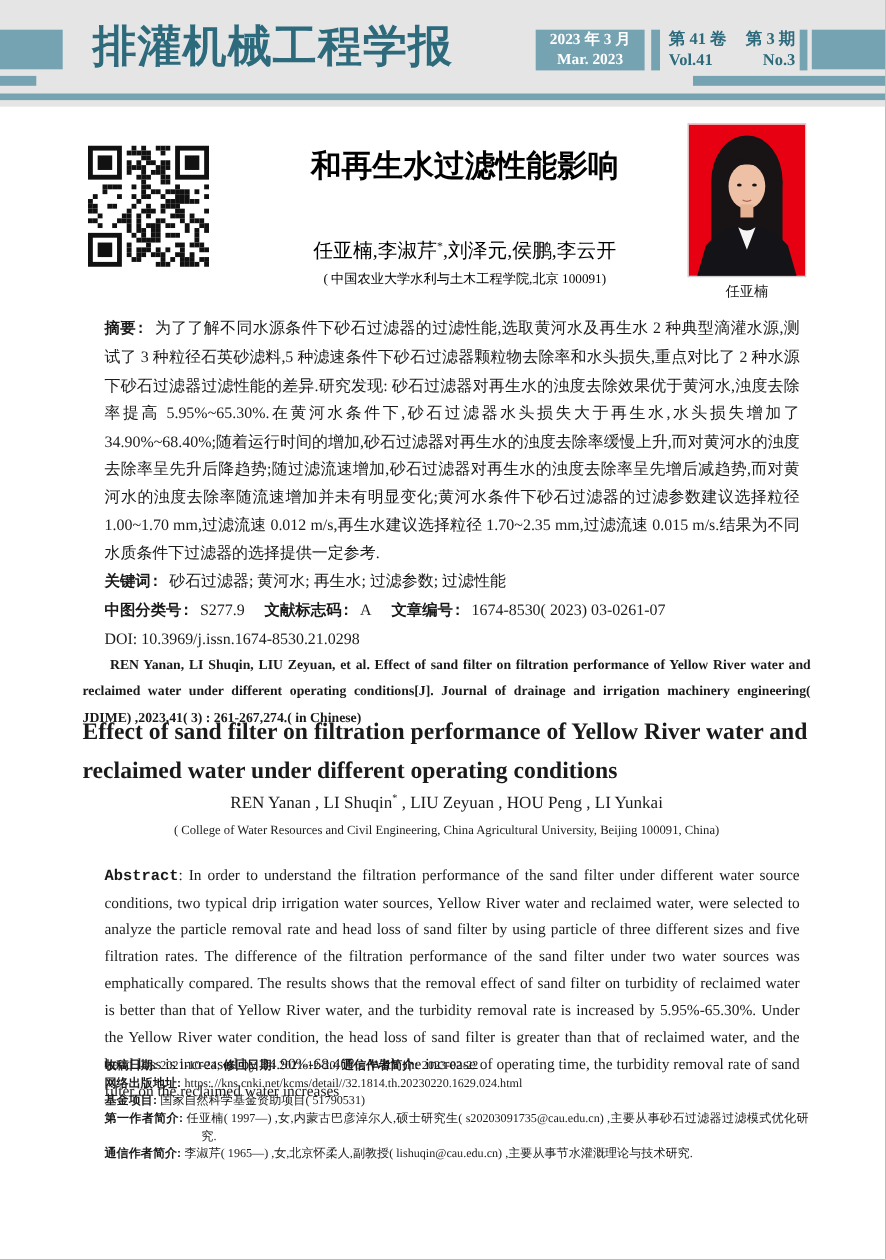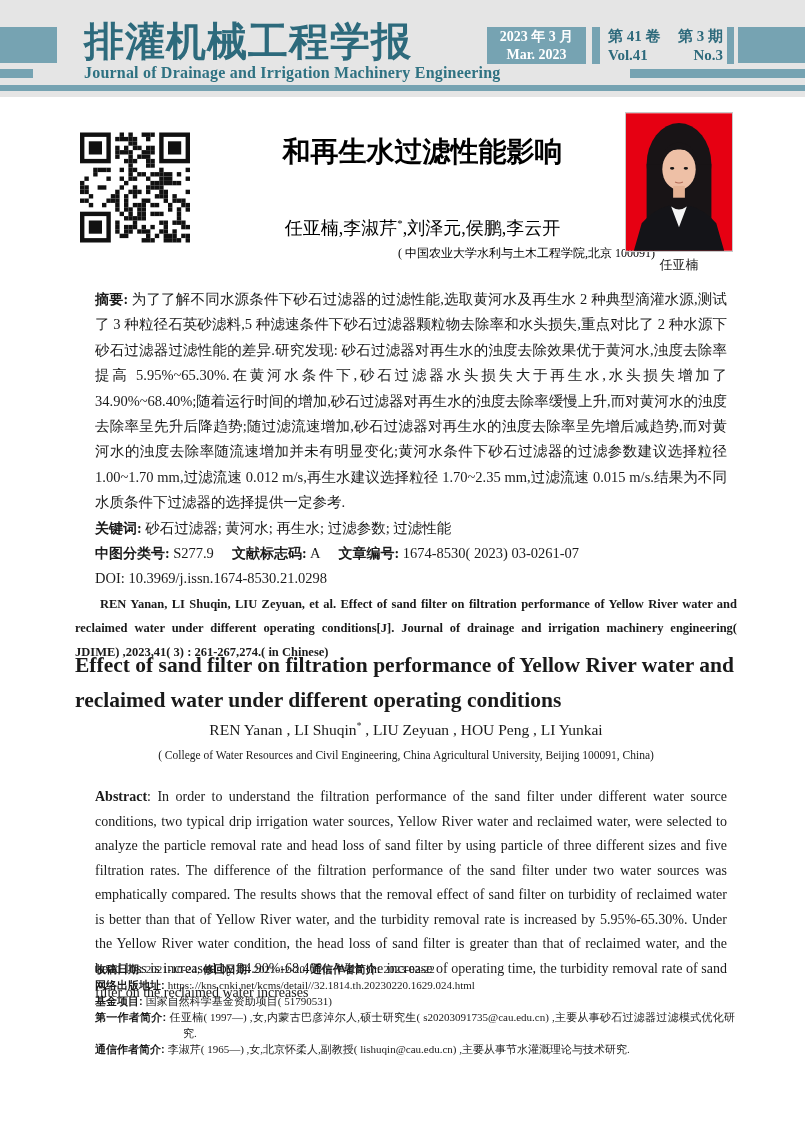--- a/index.html
+++ b/index.html
@@ -25,27 +25,27 @@
   .en-bar-left{position:absolute;left:0;top:69px;width:33px;height:9px;}
   .journal-en{position:absolute;left:84px;top:64px;width:560px;font-size:16px;font-weight:bold;
     color:#2f7282;white-space:nowrap;letter-spacing:0.2px;}
   .en-bar-right{position:absolute;left:630px;top:69px;width:175px;height:9px;}
   .full-bar{position:absolute;left:0;top:85px;width:805px;height:6px;}
   
   .qr{position:absolute;left:80px;top:131px;width:110px;height:113px;}
   .cn-title{position:absolute;left:190px;top:133px;width:465px;text-align:center;
     font-size:28px;font-weight:bold;line-height:37px;color:#000;}
   .cn-authors{position:absolute;left:190px;top:216px;width:465px;text-align:center;font-size:18px;color:#000;}
-  .cn-affil{position:absolute;left:190px;top:245px;width:465px;text-align:right;font-size:12px;color:#000;}
+  .cn-affil{position:absolute;left:190px;top:245px;width:465px;text-align:center;font-size:12px;color:#000;}
   .photo{position:absolute;left:625px;top:112px;width:108px;height:140px;border:1px solid #c9c9c9;box-sizing:border-box;}
   .photo-caption{position:absolute;left:625px;top:256px;width:108px;text-align:center;font-size:13px;}
   
   .abs-block{position:absolute;left:95px;top:287px;width:632px;font-size:14.5px;line-height:25.4px;}
   .abs-block p{margin:0;text-align:justify;}
-  .lbl{font-weight:bold;font-family:Liberation Serif, serif;font-size:14px;}
+  .lbl{font-weight:bold;font-family:Liberation Mono, monospace;font-size:14px;}
   .meta-line{white-space:nowrap;}
   .meta-line .gap{display:inline-block;width:18px;}
   
   .cite-cn{position:absolute;left:75px;top:541px;width:662px;font-size:13.5px;line-height:23px;
     font-weight:bold;text-align:justify;text-indent:2em;margin:0;}
   .cite-en{position:absolute;left:75px;top:592px;width:662px;font-size:12.5px;line-height:24px;
     font-weight:bold;text-align:justify;text-indent:2em;margin:0;}
   
   .en-title{position:absolute;left:75px;top:648px;width:662px;text-align:left;
     font-size:21.5px;font-weight:bold;line-height:35px;}
@@ -80,21 +80,20 @@
         <span>第 3 期</span>
       </div>
       <div class="vol-row">
         <span>Vol.41</span>
         <span>No.3</span>
       </div>
     </div>
     <div class="vbar2 teal"></div>
     <div class="block-right teal"></div>
     <div class="en-bar-left teal"></div>
-    <div class="journal-en">Journal of Drainage and Irrigation Machinery Engineering</div>
     <div class="en-bar-right teal"></div>
     <div class="full-bar teal"></div>
   </div>
 
   <svg class="qr" id="qr-svg" viewBox="0 0 110 110">
       <rect x="0" y="0" width="110" height="110" fill="#ffffff"></rect>
       <rect x="39.6" y="0" width="4.4" height="4.4" fill="#111111"></rect>
       <rect x="48.400000000000006" y="0" width="4.4" height="4.4" fill="#111111"></rect>
       <rect x="61.60000000000001" y="0" width="4.4" height="4.4" fill="#111111"></rect>
       <rect x="66" y="0" width="4.4" height="4.4" fill="#111111"></rect>

